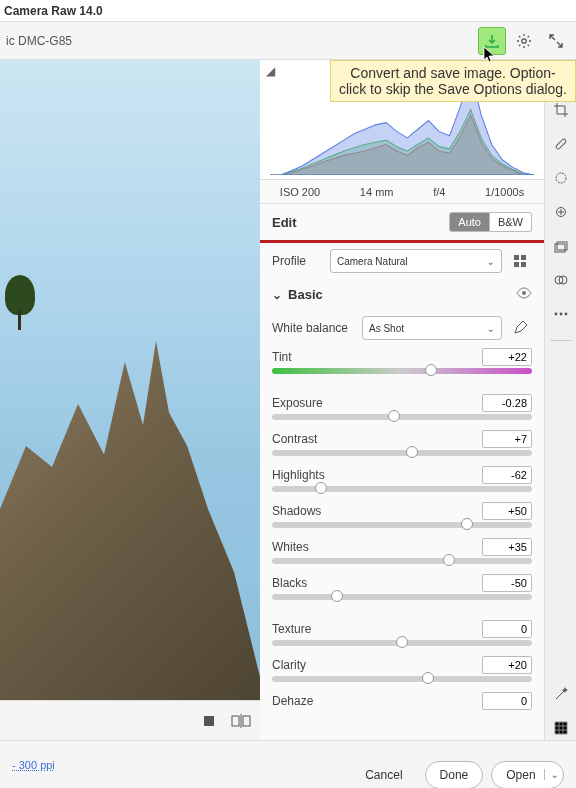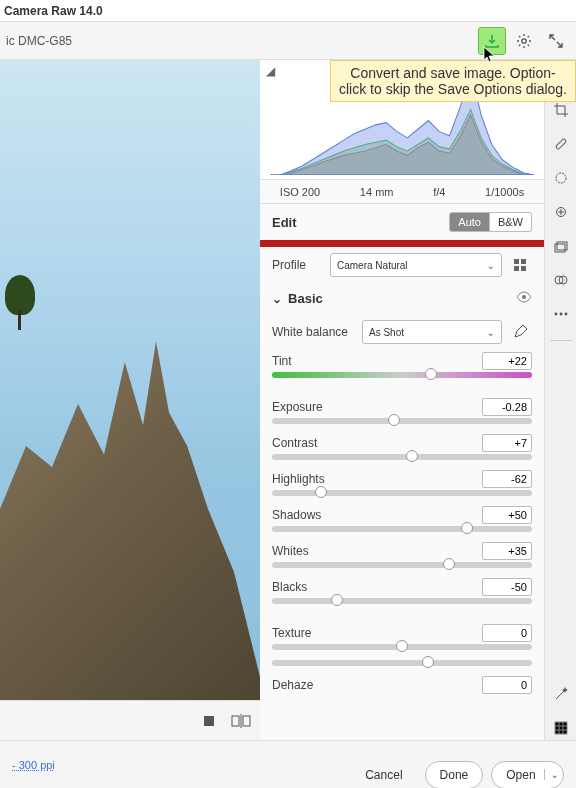--- a/index.html
+++ b/index.html
@@ -36,21 +36,21 @@
   .side-tools .divider { height: 1px; width: 22px; background: #ccc; margin: 4px 0; }
 
   .hist { height: 120px; background: #fff; border-bottom: 1px solid #ddd; position: relative; display:flex; align-items:flex-end; justify-content:center; padding: 6px 10px 4px 10px; }
   .hist svg { width: 100%; height: 100%; }
   .hist .tri { position: absolute; top: 4px; font-size: 12px; color: #666; cursor:pointer; }
   .hist .tri.left { left: 6px; }
   .hist .tri.right { right: 6px; }
 
   .meta { height: 24px; border-bottom: 1px solid #ddd; display: flex; align-items: center; justify-content: space-around; font-size: 11px; color: #444; background:#fafafa; }
 
-  .edit-header { display: flex; align-items: center; padding: 8px 12px; border-bottom: 7px solid #b91c1c; }
+  .edit-header { display: flex; align-items: center; padding: 8px 12px; border-bottom: 3px solid #b91c1c; }
   .edit-header .title { font-weight: 700; font-size: 13px; flex: 1; }
   .pill-group { display: flex; }
   .pill { font-size: 11px; padding: 3px 8px; border: 1px solid #bbb; cursor: pointer; background:#fff; }
   .pill.first { border-radius: 3px 0 0 3px; }
   .pill.last { border-radius: 0 3px 3px 0; border-left: none; }
   .pill.active { background: #888; color: #fff; }
 
   .row { display: flex; align-items: center; padding: 6px 12px; gap: 6px; }
   .row .lbl { width: 52px; font-size: 12px; color: #444; }
   .select { flex: 1; height: 24px; border: 1px solid #bbb; border-radius: 3px; background: #fff; display: flex; align-items: center; padding: 0 6px; font-size: 10px; position: relative; cursor:pointer; }
@@ -277,20 +277,24 @@
             <div class="slrow">
               <div class="top">
                 <span class="name">Texture</span>
                 <input class="val" value="0" style="">
               </div>
               <div class="track ">
                 <div class="knob" style="left:50%"></div>
               </div>
             </div>
             <div class="slrow">
+              <div class="top">
+                <span class="name">Clarity</span>
+                <input class="val" value="+20" style="">
+              </div>
               <div class="track ">
                 <div class="knob" style="left:60%"></div>
               </div>
             </div>
             <div class="slrow">
               <div class="top">
                 <span class="name">Dehaze</span>
                 <input class="val" value="0" style="">
               </div>
             </div>

